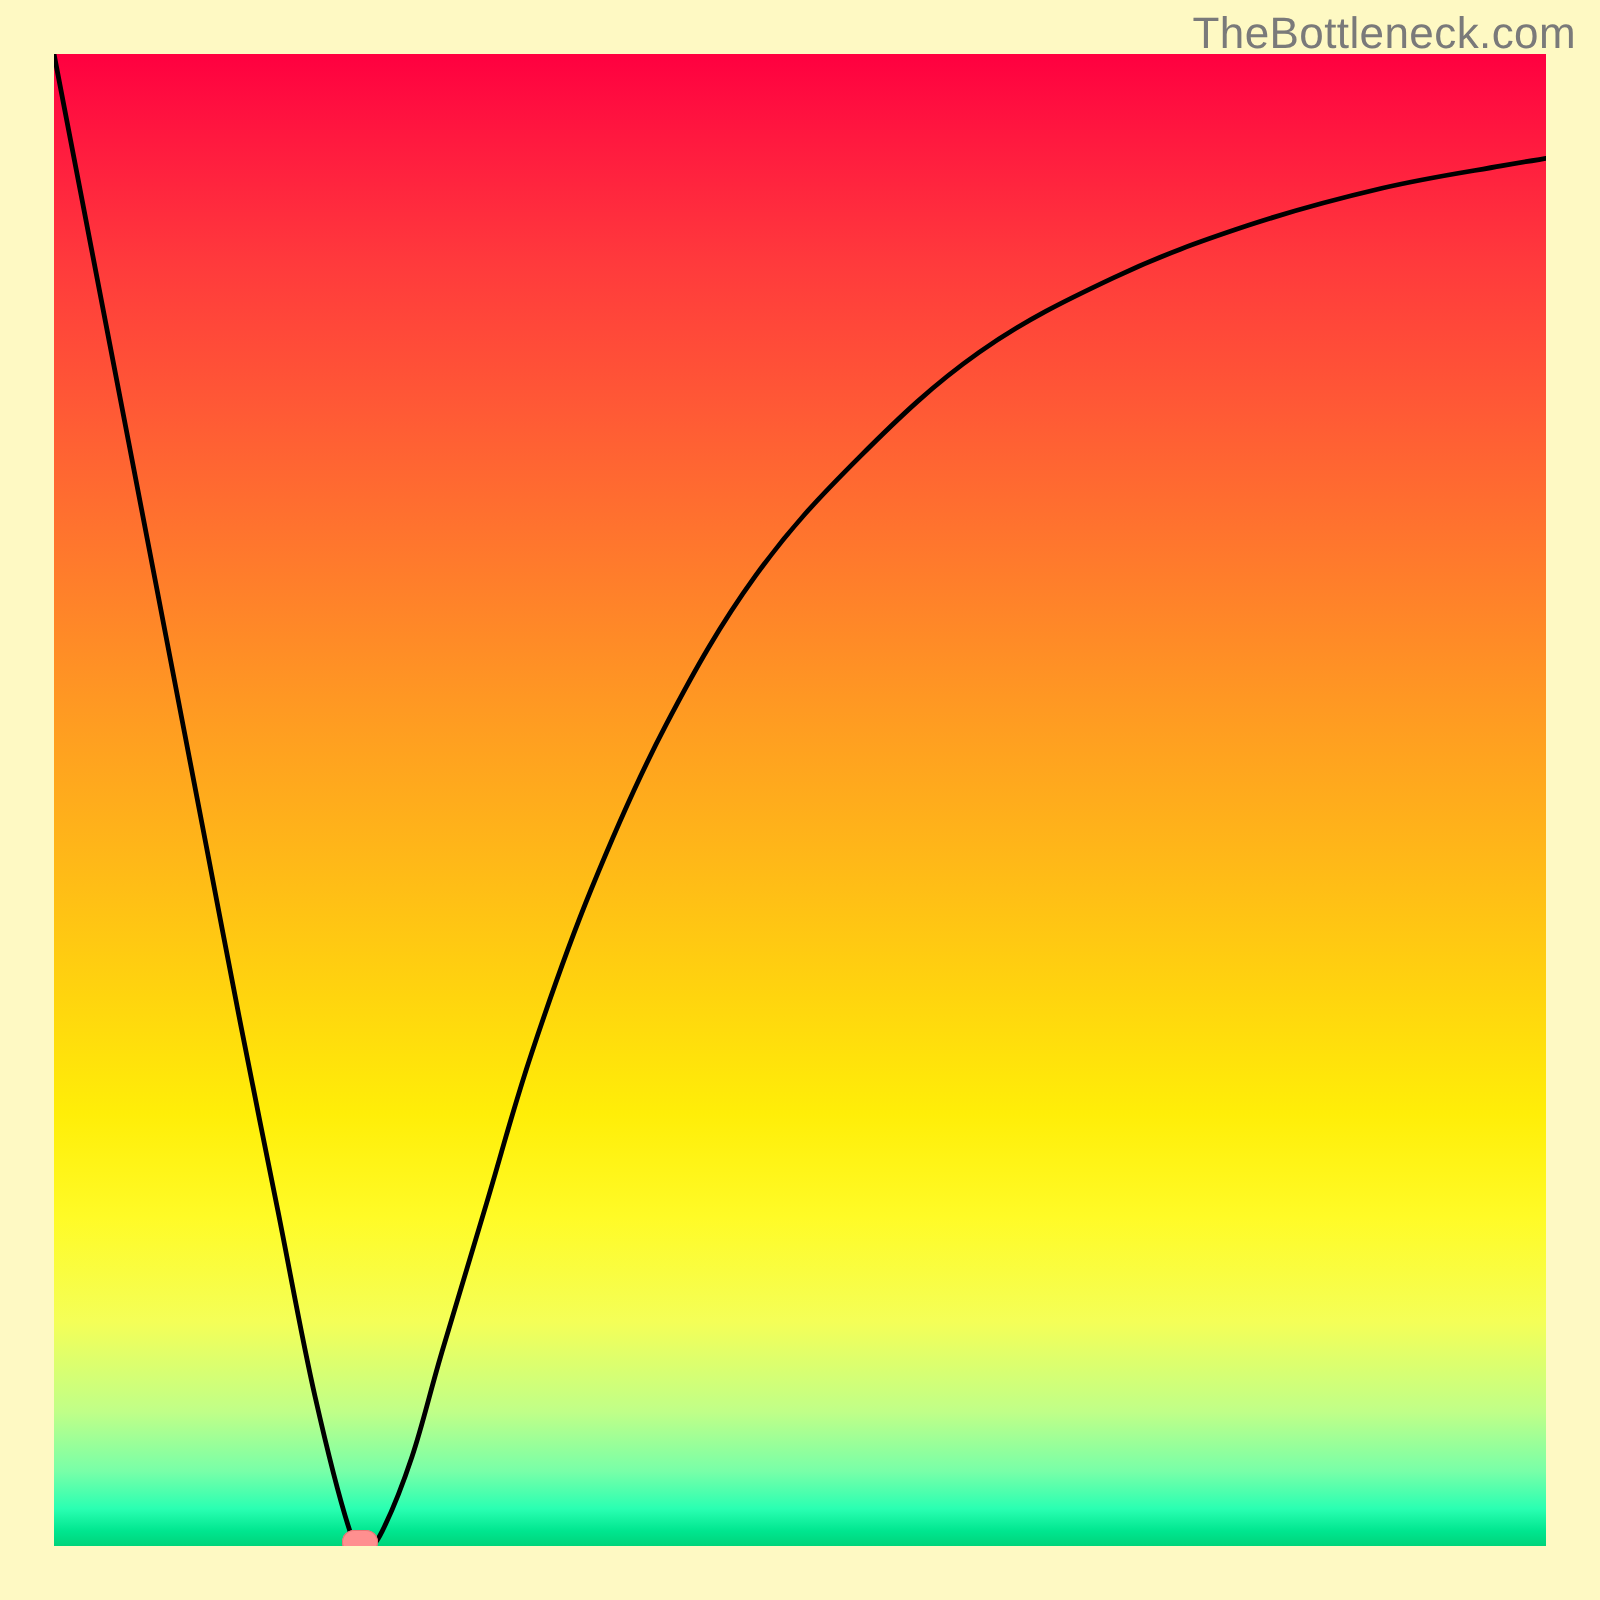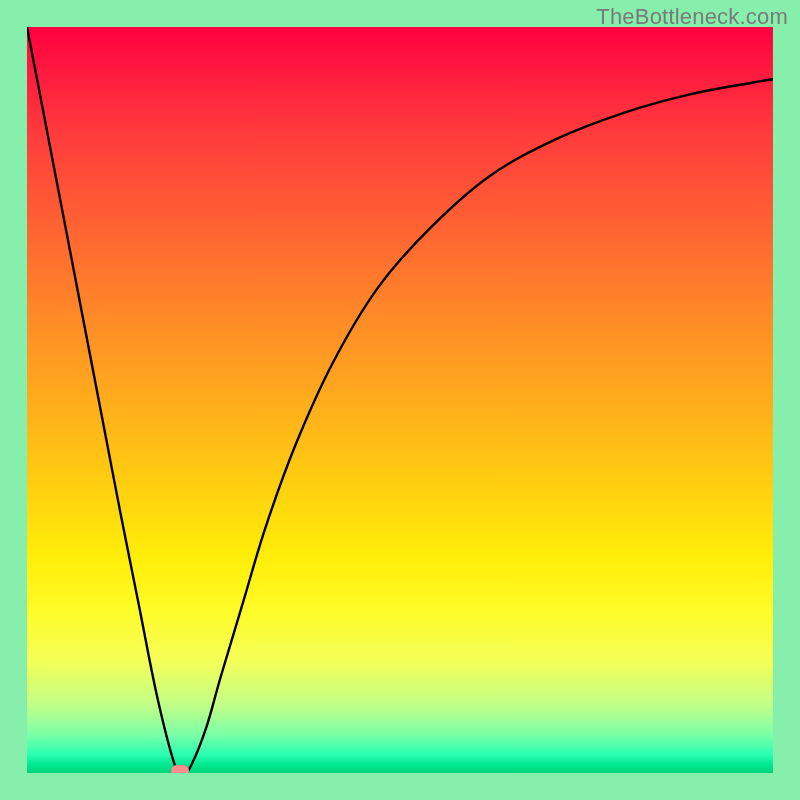--- a/index.html
+++ b/index.html
@@ -10,21 +10,21 @@
     background: #000;
     overflow: hidden;
     font-family: Arial, Helvetica, sans-serif;
   }
   .frame {
     position: absolute;
     top: 0;
     left: 0;
     width: 800px;
     height: 800px;
-    background: #86efac;
+    background: #fef9c3;
   }
   .plot {
     position: absolute;
     top: 27px;
     left: 27px;
     width: 746px;
     height: 746px;
     overflow: hidden;
   }
   .gradient {

